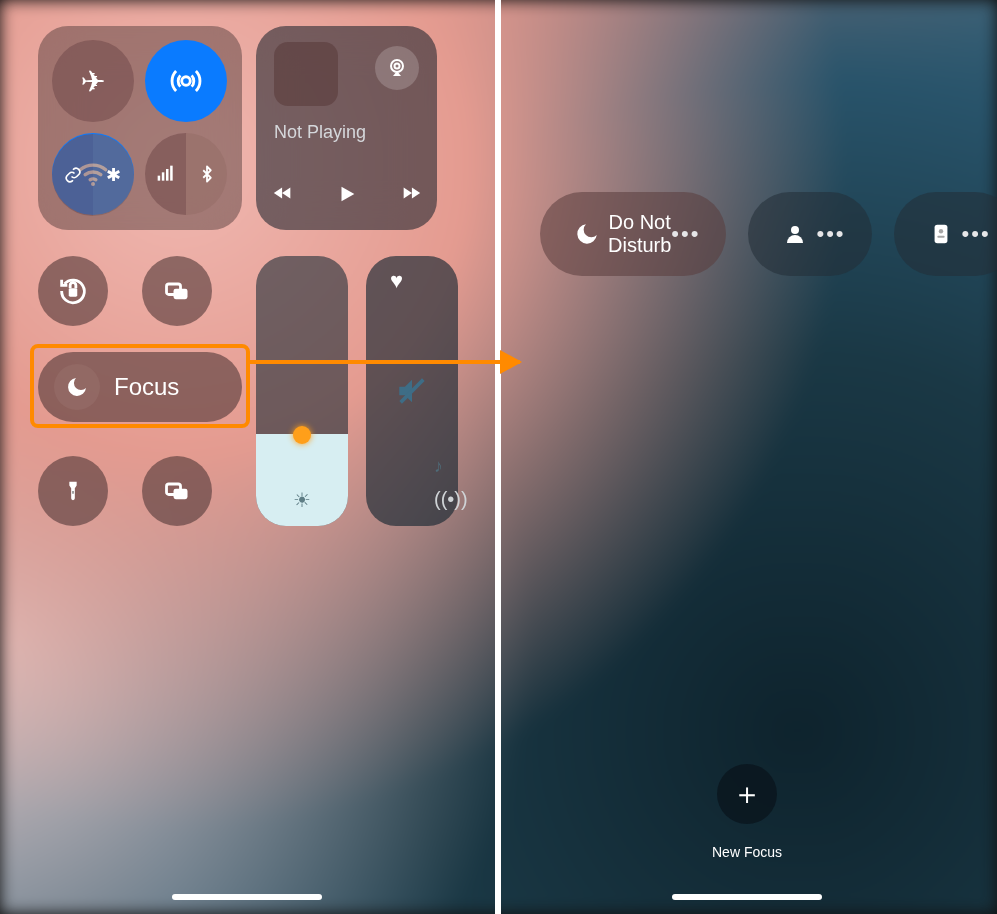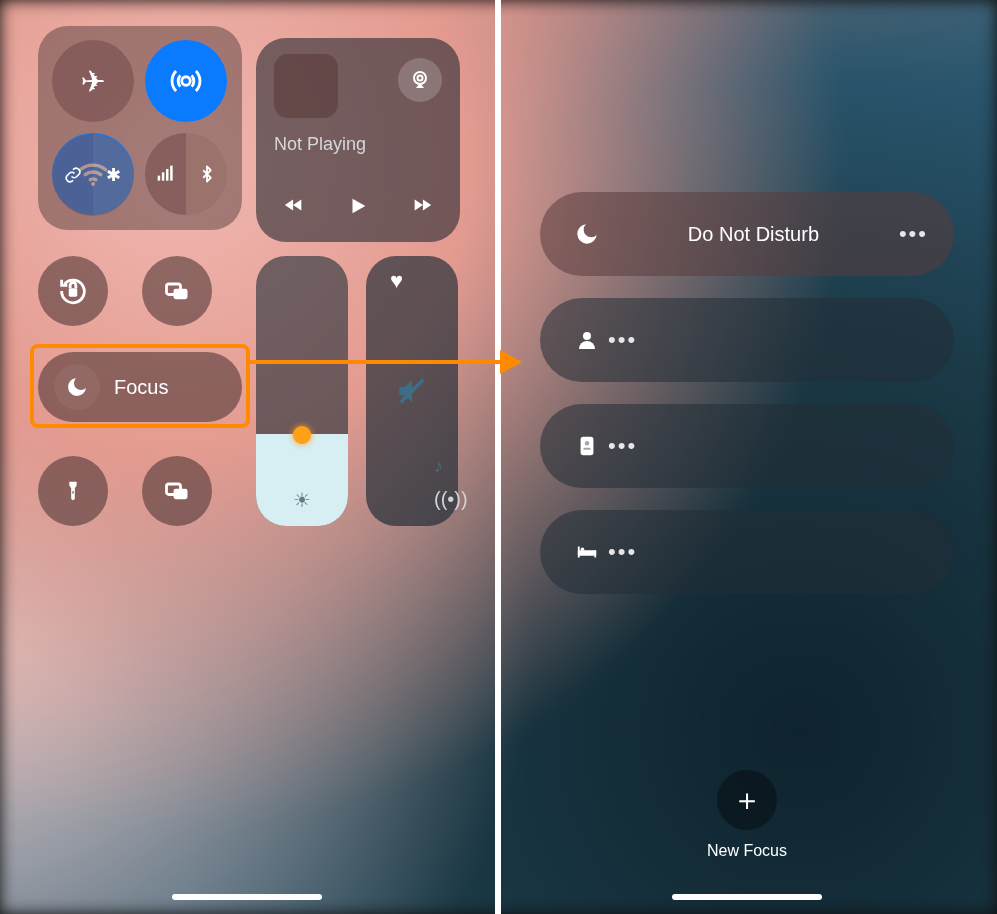--- a/index.html
+++ b/index.html
@@ -85,21 +85,21 @@
     display:flex; align-items:center; justify-content:center;
     font-size: 22px; color: #fff;
   }
   .mini-half.left  { left:0;  background: rgba(120,80,80,0.65); border-radius: 41px 0 0 41px; }
   .mini-half.right { right:0; background: rgba(150,110,105,0.65); border-radius: 0 41px 41px 0; }
   .mini-row2 .mini-half.left  { background: rgba(120,80,80,0.6); }
   .mini-row2 .mini-half.right { background: rgba(130,95,90,0.6); }
 
   
   .nowplaying {
-    left: 218px; top: 12px; width: 204px; height: 204px;
+    left: 218px; top: 0; width: 181px; height: 204px;
     padding: 14px;
     color: #e9e9ec;
   }
   .np-art {
     width: 64px; height: 64px; border-radius: 14px;
     background: rgba(90,60,60,0.6);
     position: absolute; left: 18px; top: 16px;
   }
   .np-airplay {
     position: absolute; right: 18px; top: 20px;
@@ -191,21 +191,21 @@
     content:"";
     position:absolute; right:-2px; top:-10px;
     border-left: 22px solid #ff8a00;
     border-top: 12px solid transparent;
     border-bottom: 12px solid transparent;
   }
 
   
   .focus-list {
     position:absolute; left:40px; top:192px; width:414px;
-    display:flex; flex-direction:column; gap:22px;
+    display:flex; flex-direction:row; gap:22px;
   }
   .focus-row {
     height:84px; border-radius:42px;
     background: rgba(35,45,55,0.55);
     display:flex; align-items:center;
     padding:0 26px;
     color:#fff;
   }
   .focus-row:first-child { background: rgba(90,60,60,0.55); }
   .focus-row .ficon { width:42px; display:flex; justify-content:center; font-size:24px; }
@@ -218,21 +218,21 @@
     position:absolute; left:50%; bottom:54px; transform:translateX(-50%);
     display:flex; flex-direction:column; align-items:center; gap:12px;
     color:#fff;
   }
   .new-focus .plus {
     width:60px;height:60px;border-radius:50%;
     background: rgba(10,20,28,0.75);
     display:flex;align-items:center;justify-content:center;
     font-size:30px;
   }
-  .new-focus .lab { font-size:16px; }
+  .new-focus .lab { font-size:14px;margin-top:8px; }
 
   svg { display:block; }
 </style>
 </head>
 <body>
 
 <div class="bg"></div>
 
 <div class="phone left">
   <div class="cc-grid">
@@ -330,21 +330,21 @@
           <rect x="9" y="10" width="12" height="9" rx="2" fill="#fff" stroke="none"></rect>
         </svg>
     </div>
 
     <div class="focus-inner">
       <div class="circ">
         <svg width="24" height="24" viewBox="0 0 24 24" fill="#fff">
             <path d="M21 13A9 9 0 1 1 11 3a7 7 0 0 0 10 10z"></path>
           </svg>
       </div>
-      <span style="font-size:20px">Focus</span>
+      <span style="font-size:24px">Focus</span>
     </div>
     <div class="focus-pill" style="border-radius:8px"></div>
 
     <div class="small-circ flashlight">
       <svg width="22" height="32" viewBox="0 0 24 24" fill="#fff">
           <path d="M8 2h8v4l-2 3v11a2 2 0 0 1-4 0V9L8 6z"></path>
           <rect x="11" y="12" width="2" height="3" fill="rgba(0,0,0,0.4)"></rect>
         </svg>
     </div>
     <div class="small-circ mirror2">

